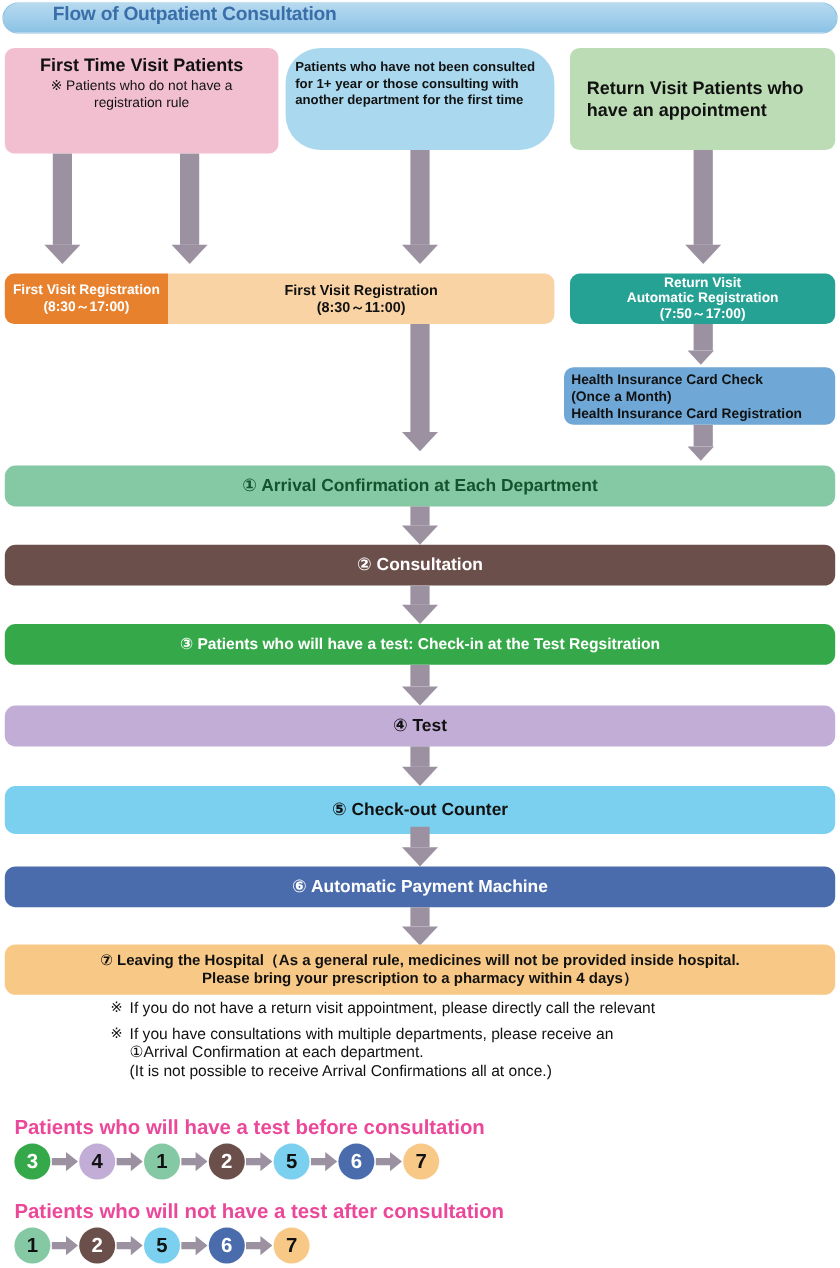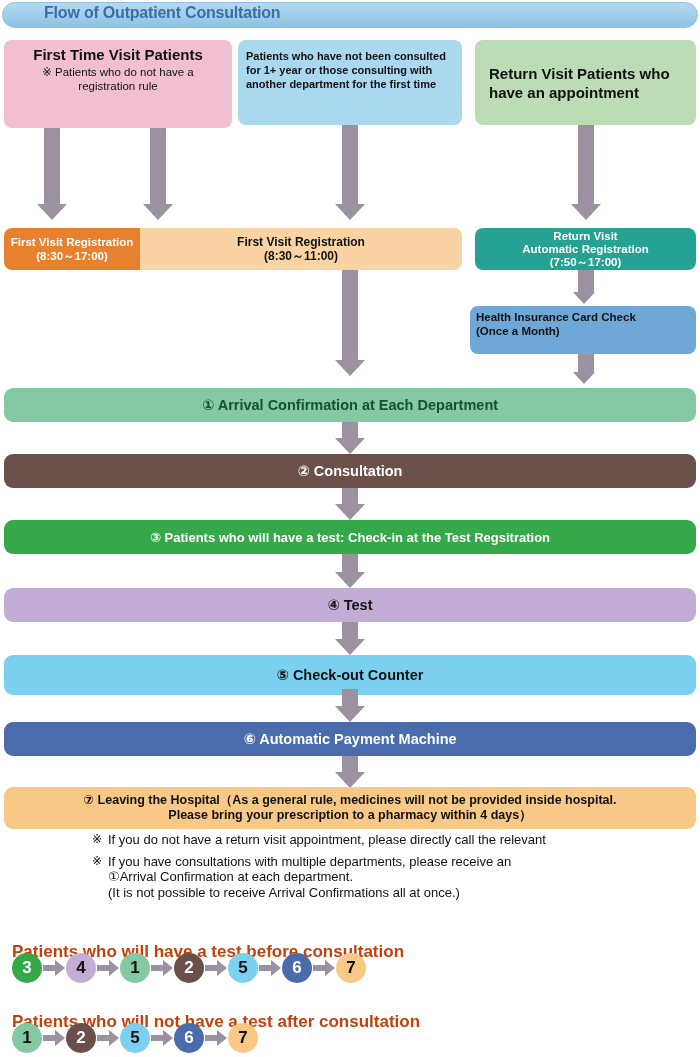--- a/index.html
+++ b/index.html
@@ -133,21 +133,21 @@
   }
 
   
   #notes { left: 92px; top: 832px; width: 600px; }
   .note-row { display: flex; margin-bottom: 6px; }
   .note-mark { width: 16px; flex: 0 0 16px; font-size: 12px; line-height: 15.5px; }
   .note-text { font-size: 13px; line-height: 15.5px; color: #111; }
 
   
   .seq-heading {
-    left: 12px; font-size: 17px; font-weight: bold; color: #c2410c; margin-top: 12px;
+    left: 12px; font-size: 17px; font-weight: bold; color: #ec4899;
   }
   #seq1-heading { top: 930px; }
   #seq2-heading { top: 1000px; }
   .seq-row { left: 12px; display: flex; align-items: center; }
   #seq1-row { top: 953px; }
   #seq2-row { top: 1023px; }
   .seq-circle {
     width: 30px; height: 30px; border-radius: 50%;
     display: flex; align-items: center; justify-content: center;
     font-size: 17px; font-weight: bold;
@@ -164,21 +164,21 @@
 <div class="abs" id="title-banner"></div>
 <div class="abs" id="title-text" style="color: rgb(58, 110, 168);">Flow of Outpatient Consultation</div>
 
 <div class="abs topbox" id="box-first-time" style="background: rgb(242, 191, 208);">
   <div class="abs" id="first-time-title">First Time Visit Patients</div>
   <div class="abs" id="first-time-sub" style="white-space:pre-line">※ Patients who do not have a
 registration rule</div>
 
 </div>
 
-<div class="abs topbox" id="box-not-consulted" style="background: rgb(170, 217, 239);">Patients who have not been consulted for 1+ year or those consulting with another department for the first time</div>
+<div class="abs topbox" id="box-not-consulted" style="background: rgb(170, 217, 239); border-radius: 29px;">Patients who have not been consulted for 1+ year or those consulting with another department for the first time</div>
 
 <div class="abs topbox" id="box-return-visit" style="background: rgb(187, 220, 180);">Return Visit Patients who have an appointment</div>
 
 <div class="abs arrow-shaft" style="left: 44px; top: 128px; width: 16px; height: 76px; background: rgb(155, 145, 160);"></div>
 <div class="abs arrow-head" style="left: 37px; top: 204px; border-top-color: rgb(155, 145, 160);"></div>
 
 <div class="abs arrow-shaft" style="left: 150px; top: 128px; width: 16px; height: 76px; background: rgb(155, 145, 160);"></div>
 <div class="abs arrow-head" style="left: 143px; top: 204px; border-top-color: rgb(155, 145, 160);"></div>
 
 <div class="abs arrow-shaft" style="left: 342px; top: 125px; width: 16px; height: 79px; background: rgb(155, 145, 160);"></div>
@@ -200,20 +200,21 @@
   <span>Automatic Registration</span>
   <span>(7:50～17:00)</span>
 </div>
 
 <div class="abs arrow-shaft" style="left: 578px; top: 270px; width: 16px; height: 22px; background: rgb(155, 145, 160);"></div>
 <div class="abs arrow-head-sm" style="left: 573px; top: 292px; border-top-color: rgb(155, 145, 160);"></div>
 
 <div class="abs" id="box-insurance" style="background: rgb(111, 168, 214);">
   <div>Health Insurance Card Check</div>
   <div> (Once a Month)</div>
+  <div>Health Insurance Card Registration</div>
 </div>
 
 <div class="abs arrow-shaft" style="left: 342px; top: 270px; width: 16px; height: 90px; background: rgb(155, 145, 160);"></div>
 <div class="abs arrow-head" style="left: 335px; top: 360px; border-top-color: rgb(155, 145, 160);"></div>
 
 <div class="abs arrow-shaft" style="left: 578px; top: 354px; width: 16px; height: 18px; background: rgb(155, 145, 160);"></div>
 <div class="abs arrow-head-sm" style="left: 573px; top: 372px; border-top-color: rgb(155, 145, 160);"></div>
 
 <div class="abs flowbar" id="step1" style="background: rgb(133, 200, 164); color: #14532d;">① Arrival Confirmation at Each Department</div>
 

